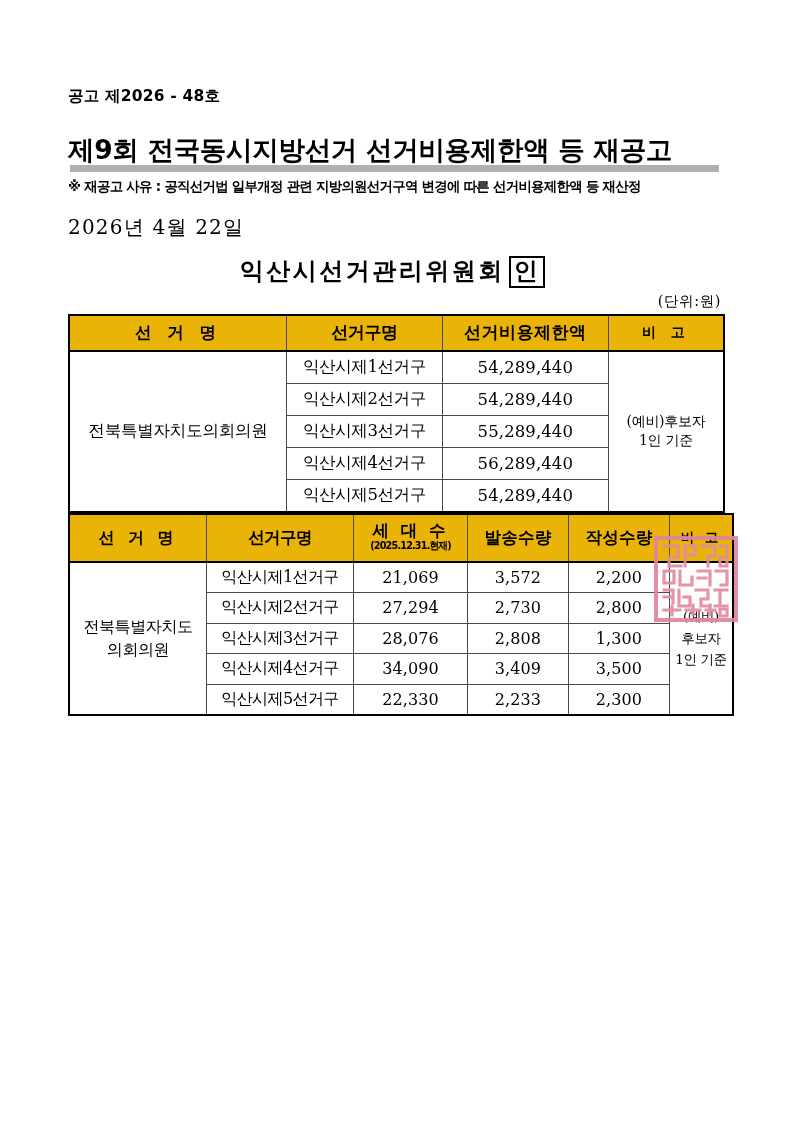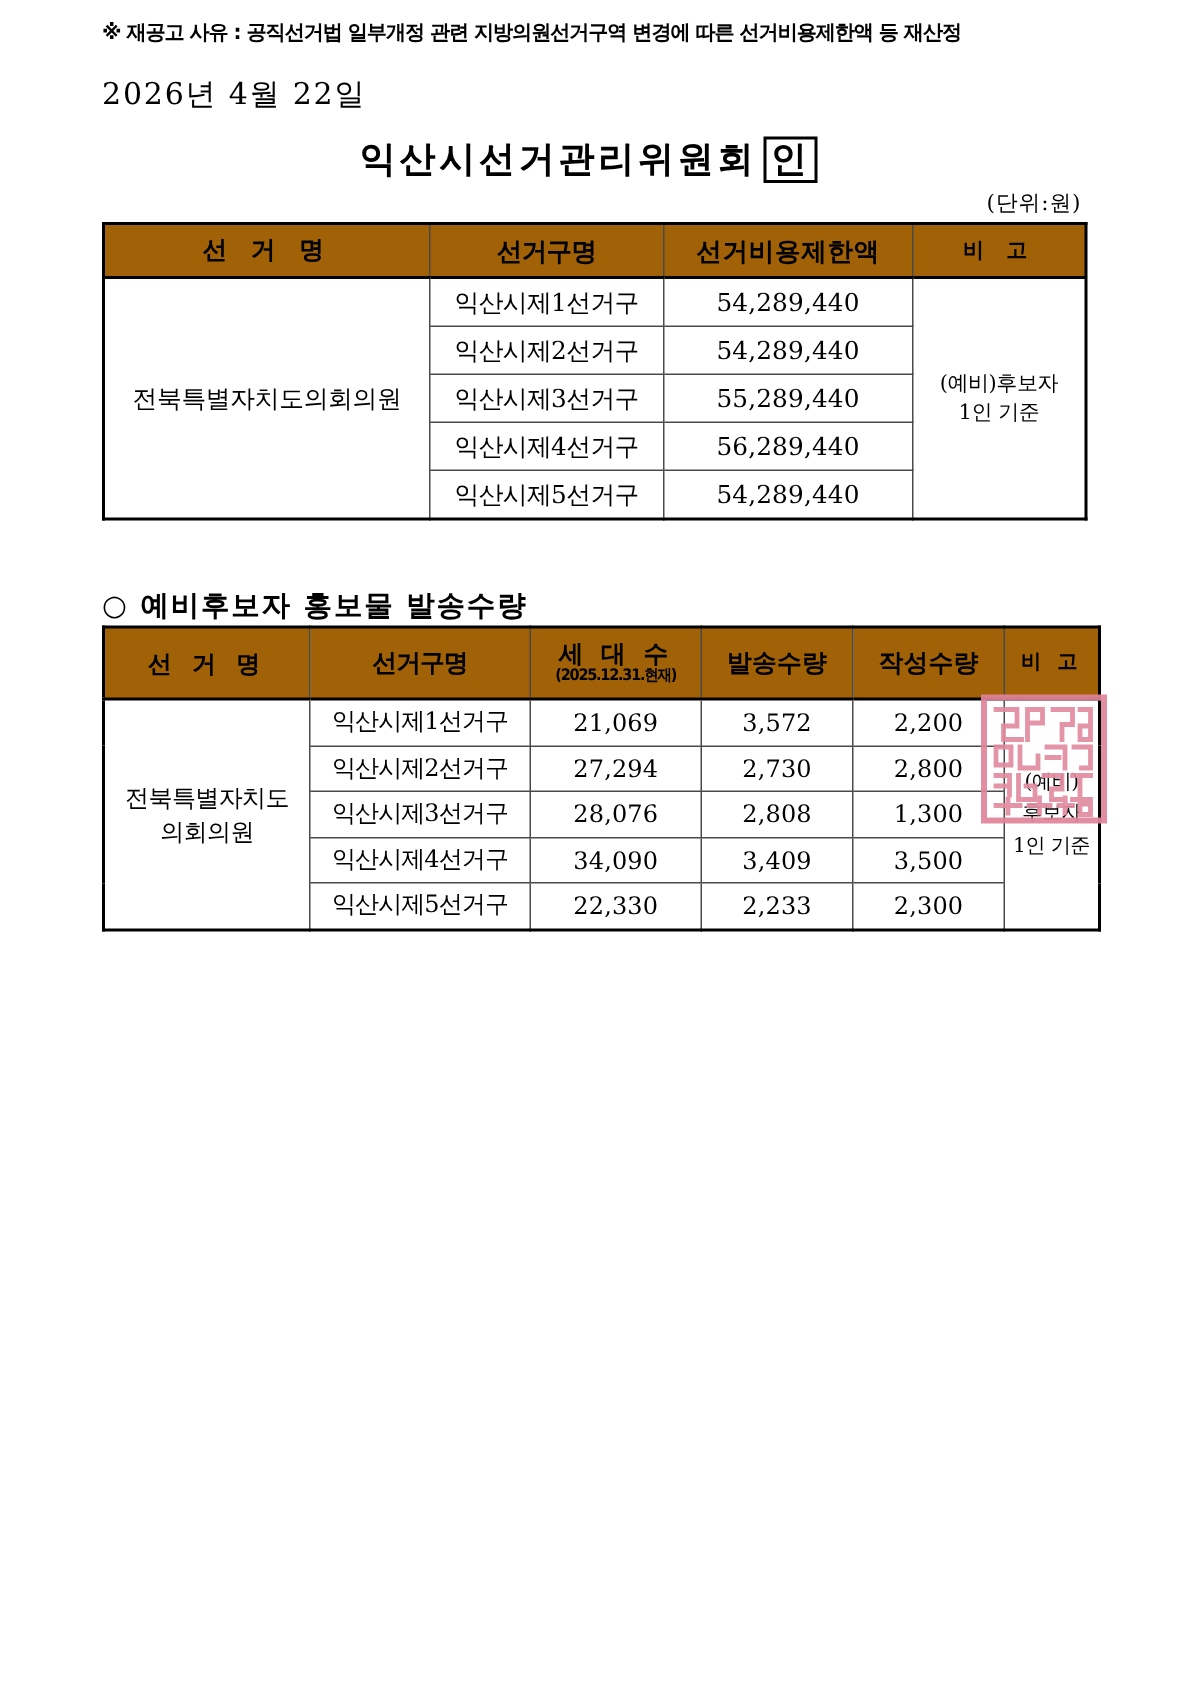--- a/index.html
+++ b/index.html
@@ -148,21 +148,21 @@
     border: 2.3px solid #000;
   }
   table.doc-table th,
   table.doc-table td {
     border: 1px solid #4a4a4a;
     text-align: center;
     vertical-align: middle;
     padding: 0;
   }
   table.doc-table thead th {
-    background: #a16207;
+    background: #eab308;
     border-bottom: 2.3px solid #000;
     font-weight: bold;
     font-family: "DejaVu Sans", "Liberation Sans", sans-serif;
   }
 
   
   #table-cost thead th {
     height: 34px;
     font-size: 17px;
     letter-spacing: 0.5px;
@@ -209,21 +209,26 @@
     line-height: 1.3;
     transform: scaleX(0.92);
   }
   .num-cell { font-family: "DejaVu Serif", "Liberation Serif", serif; letter-spacing: 0.1px; }
 </style>
 </head>
 <body>
 
 <div class="page">
 
-
+  <div class="doc-number">공고   제2026 - 48호</div>
+
+  <div class="title-wrap">
+    <div class="doc-title">제9회 전국동시지방선거 선거비용제한액 등 재공고</div>
+    <div class="title-underline"></div>
+  </div>
 
 
   <div class="note-line">※ 재공고 사유 : 공직선거법 일부개정 관련 지방의원선거구역 변경에 따른 선거비용제한액 등 재산정</div>
 
   <div class="date-line">2026년   4월   22일</div>
 
   <div class="sign-line">
     <span>익산시선거관리위원회</span><span class="sign-in-box">인</span>
   </div>
 
@@ -284,21 +289,20 @@
         <td class="c-dist">익산시제4선거구</td>
         <td class="c-amt num-cell">56,289,440</td>
       </tr>
       <tr>
         <td class="c-dist">익산시제5선거구</td>
         <td class="c-amt num-cell">54,289,440</td>
       </tr>
     </tbody>
   </table>
 
-  <div class="section-head sec2-head">○ 예비후보자 홍보물 발송수량</div>
 
   <table class="doc-table" id="table-mail">
     <thead>
       <tr>
         <th class="m-name">선 거 명</th>
         <th class="m-dist">선거구명</th>
         <th class="m-house">
           <span class="house-head-main">세 대 수</span>
           <span class="house-head-sub">(2025.12.31.현재)</span>
         </th>

